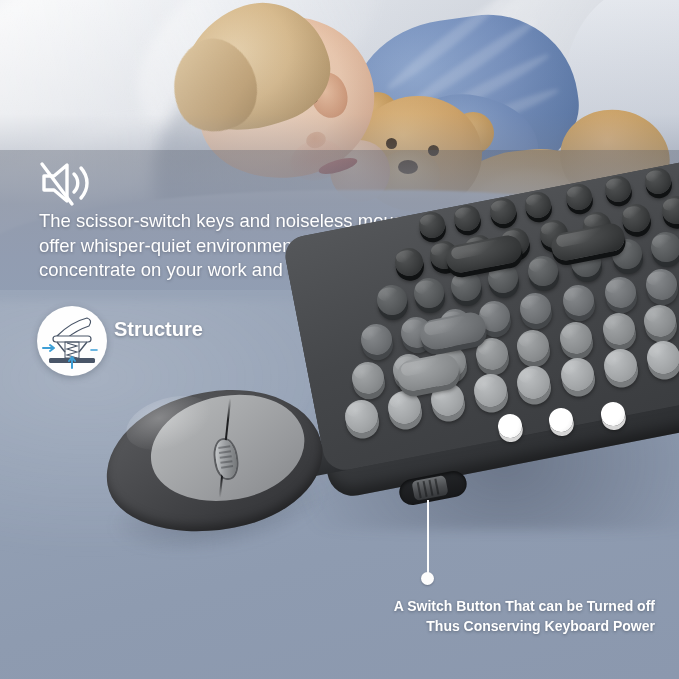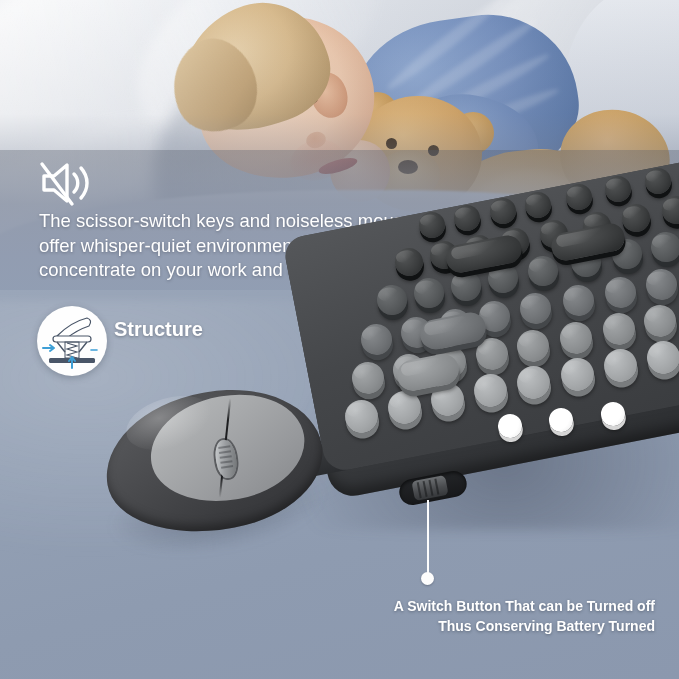--- a/index.html
+++ b/index.html
@@ -471,16 +471,16 @@
       <i style="top:16px"></i>
       <i style="top:21px"></i>
       <i style="top:26px"></i>
   </div>
   <div class="mouse-hl"></div>
 
   <div class="callout-line"></div>
   <div class="callout-dot"></div>
   <div class="caption">
     <div>A Switch Button That can be Turned off</div>
-    <div>Thus Conserving Battery Turned</div>
+    <div>Thus Conserving Keyboard Power</div>
   </div>
 
 </div>
 
 </body></html>

